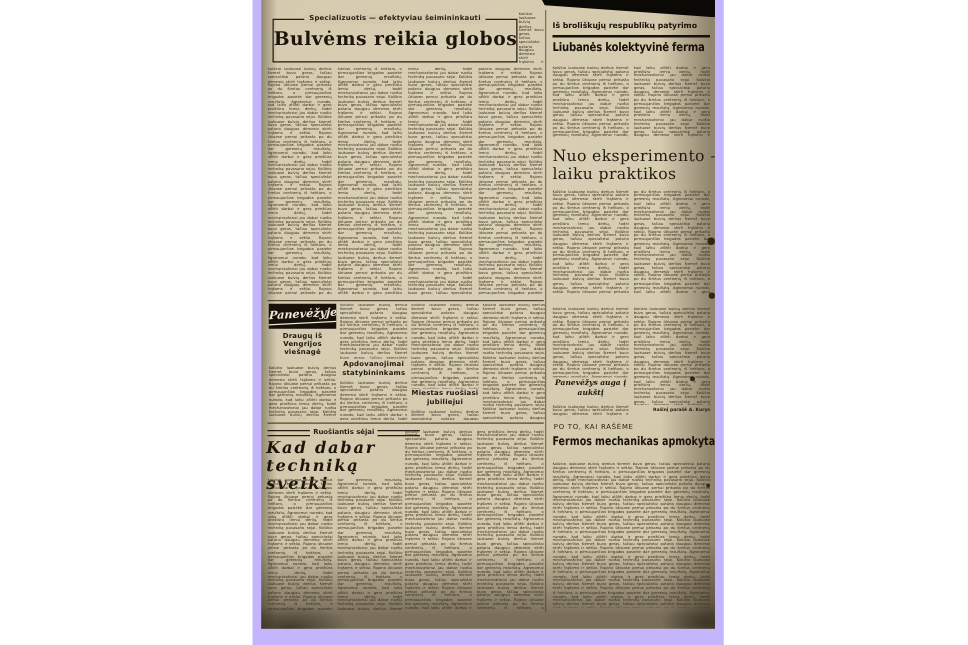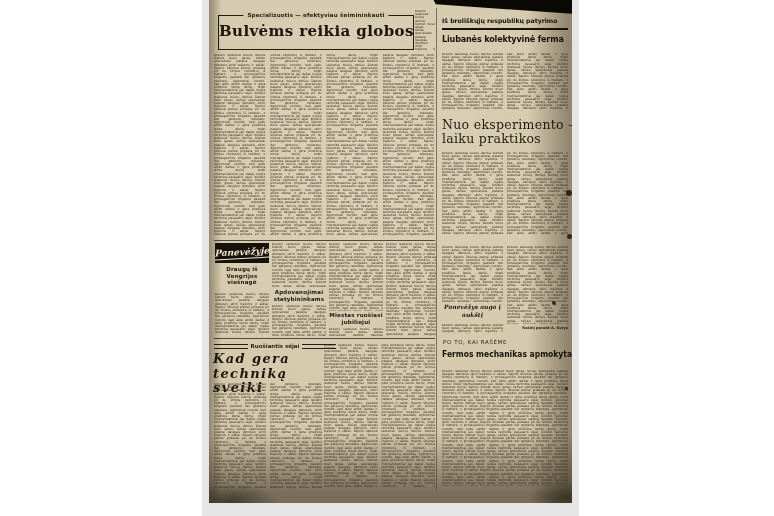--- a/index.html
+++ b/index.html
@@ -1,18 +1,18 @@
 <!DOCTYPE html>
 <html><head>
 <meta charset="utf-8">
 <style>
   html,body{margin:0;padding:0;background:#ffffff;}
   .stage{position:relative;width:774px;height:516px;background:#ffffff;overflow:hidden;
          font-family:"DejaVu Sans",sans-serif;}
-  .scan{position:absolute;left:202px;top:0;width:377px;height:516px;background:#e5e5e5;}
+  .scan{position:absolute;left:202px;top:0;width:377px;height:516px;background:#c4b5fd;}
   .paper{position:absolute;left:7px;top:0;right:7px;bottom:13px;
     background:
       radial-gradient(70px 28px at 6% 100%, rgba(20,12,5,.55), rgba(0,0,0,0) 70%),
       radial-gradient(50px 22px at 98% 99%, rgba(20,12,5,.40), rgba(0,0,0,0) 70%),
       linear-gradient(180deg, rgba(63,48,30,0) 86%, rgba(30,21,10,.5) 98%),
       linear-gradient(90deg, rgba(40,30,15,.38) 0%, rgba(40,30,15,0) 3.5%, rgba(0,0,0,0) 88%, rgba(52,40,22,.42) 99%),
       radial-gradient(120% 90% at 42% 32%, rgba(255,252,240,.18), rgba(0,0,0,0) 65%),
       #d3c8ab;
     overflow:hidden;}
   .top-wedge{position:absolute;left:224px;top:-1px;right:-2px;height:15px;background:#0b0905;
@@ -98,21 +98,21 @@
 
       <div class="hrule" style="left:5px;top:338px;width:221px;"></div>
 
       <div>
         <div class="kick3row">
           <span class="dbl"></span>
           <span class="kick3">Ruošiantis sėjai</span>
           <span class="dbl"></span>
         </div>
         <div class="h4">
-          <div>Kad gera</div>
+          <div>Kad dabar</div>
           <div>techniką sveiki</div>
         </div>
         <div class="micro cols2" style="left:115px;top:344px;width:111px;height:146px;">Kolūkio laukuose bulvių derlius šiemet buvo geras, tačiau specialistai pataria daugiau dėmesio skirti trąšoms ir sėklai. Rajono ūkiuose pernai prikasta po du šimtus centnerių iš hektaro, o pirmaujančios brigados pasiekė dar geresnių rezultatų. Agronomai nurodo, kad laiku atlikti darbai ir gera priežiūra lemia derlių, todėl mechanizatoriai jau dabar ruošia techniką pavasario sėjai. Kolūkio laukuose bulvių derlius šiemet buvo geras, tačiau specialistai pataria daugiau dėmesio skirti trąšoms ir sėklai. Rajono ūkiuose pernai prikasta po du šimtus centnerių iš hektaro, o pirmaujančios brigados pasiekė dar geresnių rezultatų. Agronomai nurodo, kad laiku atlikti darbai ir gera priežiūra lemia derlių, todėl mechanizatoriai jau dabar ruošia techniką pavasario sėjai. Kolūkio laukuose bulvių derlius šiemet buvo geras, tačiau specialistai pataria daugiau dėmesio skirti trąšoms ir sėklai. Rajono ūkiuose pernai prikasta po du šimtus centnerių iš hektaro, o pirmaujančios brigados pasiekė dar geresnių rezultatų. Agronomai nurodo, kad laiku atlikti darbai ir gera priežiūra lemia derlių, todėl mechanizatoriai jau dabar ruošia techniką pavasario sėjai. Kolūkio laukuose bulvių derlius šiemet buvo geras, tačiau specialistai pataria daugiau dėmesio skirti trąšoms ir sėklai. Rajono ūkiuose pernai prikasta po du šimtus centnerių iš hektaro, o pirmaujančios brigados pasiekė dar geresnių rezultatų. Agronomai nurodo, kad laiku atlikti darbai ir gera priežiūra lemia derlių, todėl mechanizatoriai jau dabar ruošia techniką pavasario sėjai. Kolūkio laukuose bulvių derlius šiemet buvo geras, tačiau specialistai pataria daugiau dėmesio skirti trąšoms ir sėklai. Rajono ūkiuose pernai prikasta po du šimtus centnerių iš hektaro, o pirmaujančios brigados pasiekė dar geresnių rezultatų. Agronomai nurodo, kad laiku atlikti darbai ir gera priežiūra lemia derlių, todėl mechanizatoriai jau dabar ruošia techniką pavasario sėjai. Kolūkio laukuose bulvių derlius šiemet buvo geras, tačiau specialistai pataria daugiau dėmesio skirti trąšoms ir sėklai. Rajono ūkiuose pernai prikasta po du šimtus centnerių iš hektaro, o pirmaujančios brigados pasiekė dar geresnių rezultatų. Agronomai nurodo, kad laiku atlikti darbai ir gera priežiūra lemia derlių, todėl mechanizatoriai jau dabar ruošia techniką pavasario sėjai. Kolūkio laukuose bulvių derlius šiemet buvo geras, tačiau specialistai pataria daugiau dėmesio skirti trąšoms ir sėklai. Rajono ūkiuose pernai prikasta po du šimtus centnerių iš hektaro, o pirmaujančios brigados pasiekė dar geresnių rezultatų. Agronomai nurodo, kad laiku atlikti darbai ir gera priežiūra lemia derlių, todėl mechanizatoriai jau dabar ruošia techniką pavasario sėjai. Kolūkio laukuose bulvių derlius šiemet buvo geras, tačiau specialistai pataria daugiau dėmesio skirti trąšoms ir sėklai. Rajono ūkiuose pernai prikasta po du šimtus centnerių iš hektaro, o pirmaujančios brigados pasiekė dar geresnių rezultatų. Agronomai nurodo, kad laiku atlikti darbai ir gera priežiūra lemia derlių, todėl mechanizatoriai jau dabar ruošia techniką pavasario sėjai. Kolūkio laukuose bulvių derlius šiemet buvo geras, tačiau specialistai pataria daugiau dėmesio skirti trąšoms ir sėklai. Rajono ūkiuose pernai prikasta po du šimtus centnerių iš hektaro, o pirmaujančios brigados pasiekė dar geresnių rezultatų. Agronomai nurodo, kad laiku atlikti darbai ir gera priežiūra lemia derlių, todėl mechanizatoriai jau dabar ruošia techniką pavasario sėjai. Kolūkio laukuose bulvių derlius šiemet buvo geras, tačiau specialistai pataria daugiau dėmesio skirti trąšoms ir sėklai. Rajono ūkiuose pernai prikasta po du šimtus centnerių iš hektaro, o pirmaujančios brigados pasiekė dar geresnių rezultatų. Agronomai nurodo, kad laiku atlikti darbai ir gera priežiūra lemia derlių, todėl mechanizatoriai jau dabar ruošia techniką pavasario sėjai. Kolūkio laukuose bulvių derlius šiemet buvo geras, tačiau specialistai pataria daugiau dėmesio skirti trąšoms ir sėklai. Rajono ūkiuose pernai prikasta po du šimtus centnerių iš hektaro, o pirmaujančios brigados pasiekė dar geresnių rezultatų. Agronomai nurodo, kad laiku atlikti darbai ir gera priežiūra lemia derlių, todėl mechanizatoriai jau dabar ruošia techniką pavasario sėjai. Kolūkio laukuose bulvių derlius šiemet buvo geras, tačiau specialistai pataria daugiau dėmesio skirti trąšoms ir sėklai. Rajono ūkiuose pernai prikasta po du šimtus centnerių iš hektaro, o pirmaujančios brigados pasiekė dar geresnių rezultatų. Agronomai nurodo, kad laiku atlikti darbai ir gera priežiūra lemia derlių, todėl mechanizatoriai jau dabar ruošia techniką pavasario sėjai. </div>
         <div class="micro cols2" style="left:5px;top:383px;width:108px;height:107px;">Kolūkio laukuose bulvių derlius šiemet buvo geras, tačiau specialistai pataria daugiau dėmesio skirti trąšoms ir sėklai. Rajono ūkiuose pernai prikasta po du šimtus centnerių iš hektaro, o pirmaujančios brigados pasiekė dar geresnių rezultatų. Agronomai nurodo, kad laiku atlikti darbai ir gera priežiūra lemia derlių, todėl mechanizatoriai jau dabar ruošia techniką pavasario sėjai. Kolūkio laukuose bulvių derlius šiemet buvo geras, tačiau specialistai pataria daugiau dėmesio skirti trąšoms ir sėklai. Rajono ūkiuose pernai prikasta po du šimtus centnerių iš hektaro, o pirmaujančios brigados pasiekė dar geresnių rezultatų. Agronomai nurodo, kad laiku atlikti darbai ir gera priežiūra lemia derlių, todėl mechanizatoriai jau dabar ruošia techniką pavasario sėjai. Kolūkio laukuose bulvių derlius šiemet buvo geras, tačiau specialistai pataria daugiau dėmesio skirti trąšoms ir sėklai. Rajono ūkiuose pernai prikasta po du šimtus centnerių iš hektaro, o pirmaujančios brigados pasiekė dar geresnių rezultatų. Agronomai nurodo, kad laiku atlikti darbai ir gera priežiūra lemia derlių, todėl mechanizatoriai jau dabar ruošia techniką pavasario sėjai. Kolūkio laukuose bulvių derlius šiemet buvo geras, tačiau specialistai pataria daugiau dėmesio skirti trąšoms ir sėklai. Rajono ūkiuose pernai prikasta po du šimtus centnerių iš hektaro, o pirmaujančios brigados pasiekė dar geresnių rezultatų. Agronomai nurodo, kad laiku atlikti darbai ir gera priežiūra lemia derlių, todėl mechanizatoriai jau dabar ruošia techniką pavasario sėjai. Kolūkio laukuose bulvių derlius šiemet buvo geras, tačiau specialistai pataria daugiau dėmesio skirti trąšoms ir sėklai. Rajono ūkiuose pernai prikasta po du šimtus centnerių iš hektaro, o pirmaujančios brigados pasiekė dar geresnių rezultatų. Agronomai nurodo, kad laiku atlikti darbai ir gera priežiūra lemia derlių, todėl mechanizatoriai jau dabar ruošia techniką pavasario sėjai. Kolūkio laukuose bulvių derlius šiemet buvo geras, tačiau specialistai pataria daugiau dėmesio skirti trąšoms ir sėklai. Rajono ūkiuose pernai prikasta po du šimtus centnerių iš hektaro, o pirmaujančios brigados pasiekė dar geresnių rezultatų. Agronomai nurodo, kad laiku atlikti darbai ir gera priežiūra lemia derlių, todėl mechanizatoriai jau dabar ruošia techniką pavasario sėjai. Kolūkio laukuose bulvių derlius šiemet buvo geras, tačiau specialistai pataria daugiau dėmesio skirti trąšoms ir sėklai. Rajono ūkiuose pernai prikasta po du šimtus centnerių iš hektaro, o pirmaujančios brigados pasiekė dar geresnių rezultatų. Agronomai nurodo, kad laiku atlikti darbai ir gera priežiūra lemia derlių, todėl mechanizatoriai jau dabar ruošia techniką pavasario sėjai. Kolūkio laukuose bulvių derlius šiemet buvo geras, tačiau specialistai pataria daugiau dėmesio skirti trąšoms ir sėklai. Rajono ūkiuose pernai prikasta po du šimtus centnerių iš hektaro, o pirmaujančios brigados pasiekė dar geresnių rezultatų. Agronomai nurodo, kad laiku atlikti darbai ir gera priežiūra lemia derlių, todėl mechanizatoriai jau dabar ruošia techniką pavasario sėjai. Kolūkio laukuose bulvių derlius šiemet buvo geras, tačiau specialistai pataria daugiau dėmesio skirti trąšoms ir sėklai. Rajono ūkiuose pernai prikasta po du šimtus centnerių iš hektaro, o pirmaujančios brigados pasiekė dar geresnių rezultatų. Agronomai nurodo, kad laiku atlikti darbai ir gera priežiūra lemia derlių, todėl mechanizatoriai jau dabar ruošia techniką pavasario sėjai. </div>
       </div>
 
       <div class="vrule"></div>
 
       <div>
         <div class="kicker2">Iš broliškųjų respublikų patyrimo</div>

